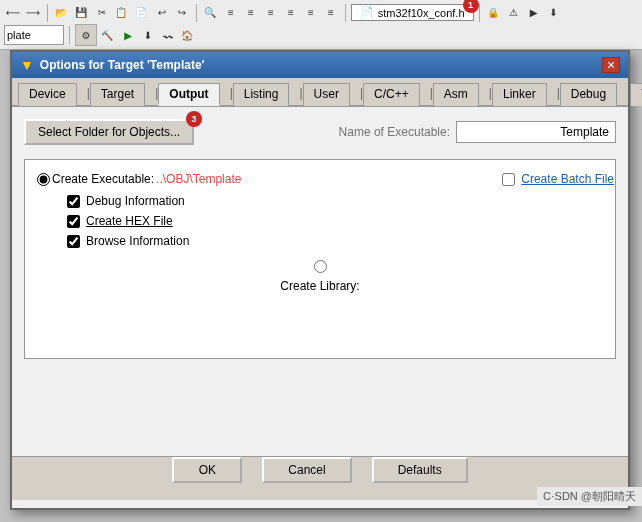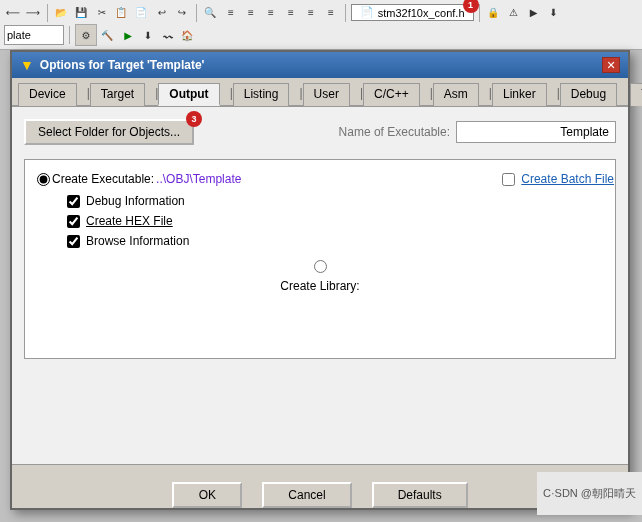--- a/index.html
+++ b/index.html
@@ -158,21 +158,21 @@
     }
     .radio-input {
       accent-color: #000;
     }
     .create-exe-label {
       font-size: 12px;
       color: #000;
     }
     .create-exe-path {
       font-size: 12px;
-      color: #6d28d9;
+      color: #ef4444;
     }
     .checkbox-group {
       margin-left: 30px;
       display: flex;
       flex-direction: column;
       gap: 6px;
       margin-bottom: 12px;
     }
     .checkbox-row {
       display: flex;
@@ -213,49 +213,49 @@
     }
     .batch-label {
       font-size: 12px;
       color: #1a5fb4;
       text-decoration: underline;
     }
 
     
     .dialog-footer {
       position: absolute;
-      bottom: 0;
+      bottom: 8px;
       left: 0;
       right: 0;
       height: 44px;
       background: #d4d0c8;
       border-top: 1px solid #999;
       display: flex;
-      align-items: flex-end;
+      align-items: flex-start;
       justify-content: center;
       gap: 20px;
     }
     .footer-btn {
       background: #d4d0c8;
       border: 2px outset #fff;
       padding: 4px 24px;
       font-size: 12px;
       cursor: pointer;
       min-width: 70px;
       text-align: center;
     }
 
     
     .bottom-hint {
       position: absolute;
-      bottom: 7px;
+      bottom: 16px;
       right: 0;
       font-size: 11px;
       color: #555;
-      padding: 14px 6px;
+      padding: 2px 6px;
       background: #e8e8e8;
       margin-left: 36px;
     }
 
     .toolbar-icon {
       width: 18px;
       height: 18px;
       display: inline-flex;
       align-items: center;
       justify-content: center;

